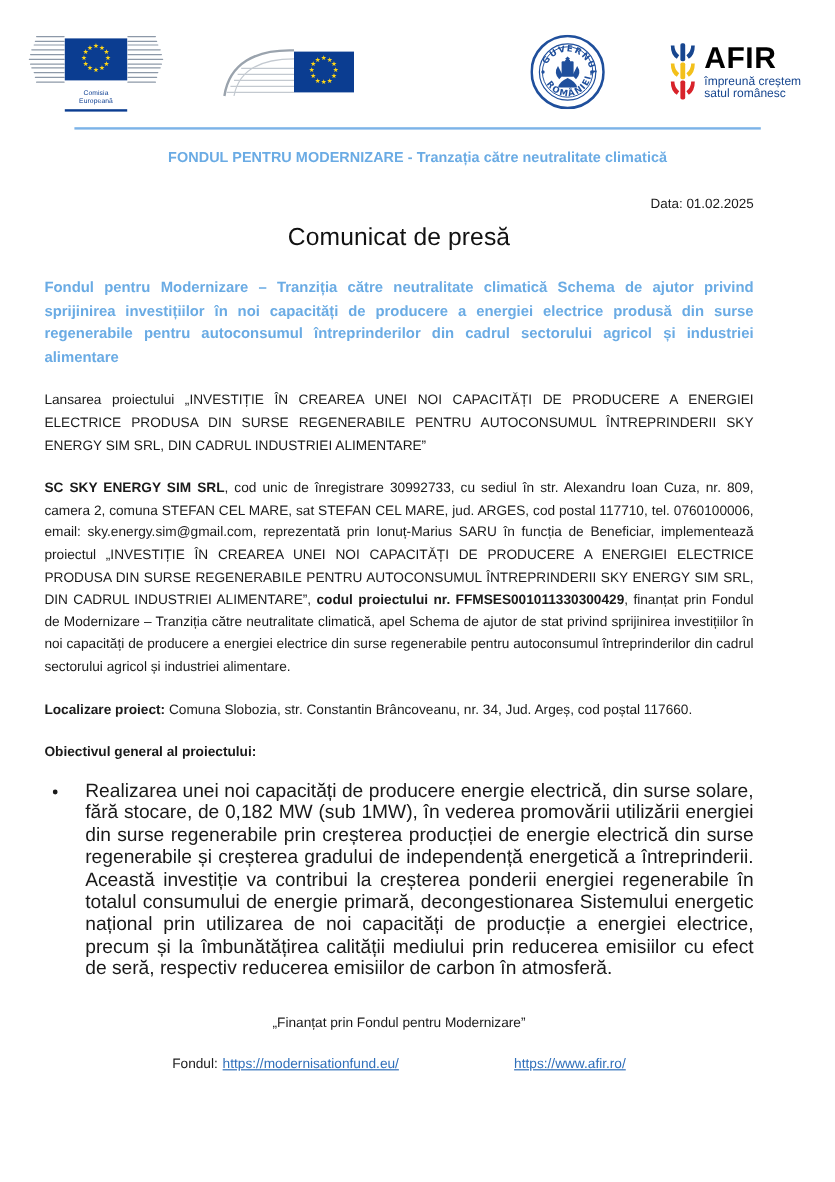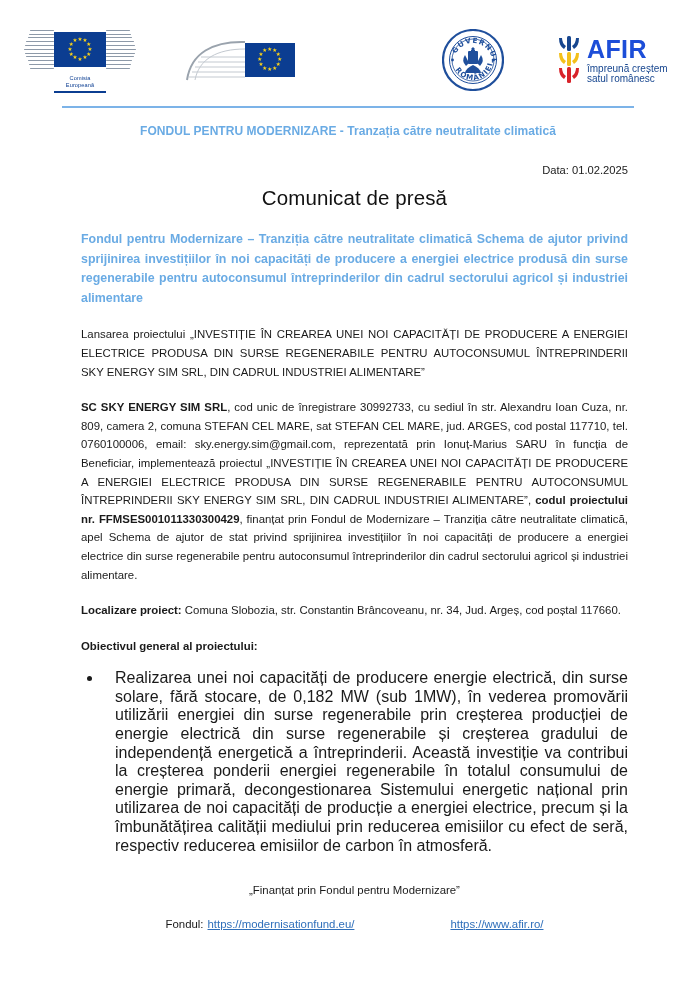--- a/index.html
+++ b/index.html
@@ -72,39 +72,39 @@
 
   
   .gov-logo { width: 88px; display: flex; justify-content: center; }
   .seal { width: 62px; height: 62px; position: relative; }
 
   
   .afir-logo { display: flex; align-items: center; width: 126px; }
   .afir-mark { width: 26px; height: 52px; position: relative; margin-right: 5px; }
   .afir-right { display: flex; flex-direction: column; justify-content: center; }
   .afir-word {
-    color: #1d4ed8; font-weight: bold; font-size: 25px; line-height: 25px;
+    color: #000000; font-weight: bold; font-size: 25px; line-height: 25px;
     letter-spacing: .4px;
   }
   .afir-tag {
     color: #17468f; font-size: 10px; line-height: 9.4px; margin-top: 2px;
   }
 
   
   .banner-rule {
     width: 572px; height: 2.4px; background: #7cb3e8; margin: 2px auto 0 auto;
   }
   .banner-title {
     text-align: center; color: #6aabe4; font-weight: bold;
     font-size: 12px; letter-spacing: .05px; margin-top: 16px;
   }
 
   
   .content {
-    padding: 0 68px 0 81px;
+    padding: 0 68px 0 37px;
     box-sizing: border-box;
   }
   .date-line {
     text-align: right; font-size: 11.2px; margin-top: 26px; color: #1a1a1a;
   }
   .doc-title {
     text-align: center; font-size: 20.5px; margin-top: 10px; color: #111;
     letter-spacing: .1px;
   }
   .blue-title {

